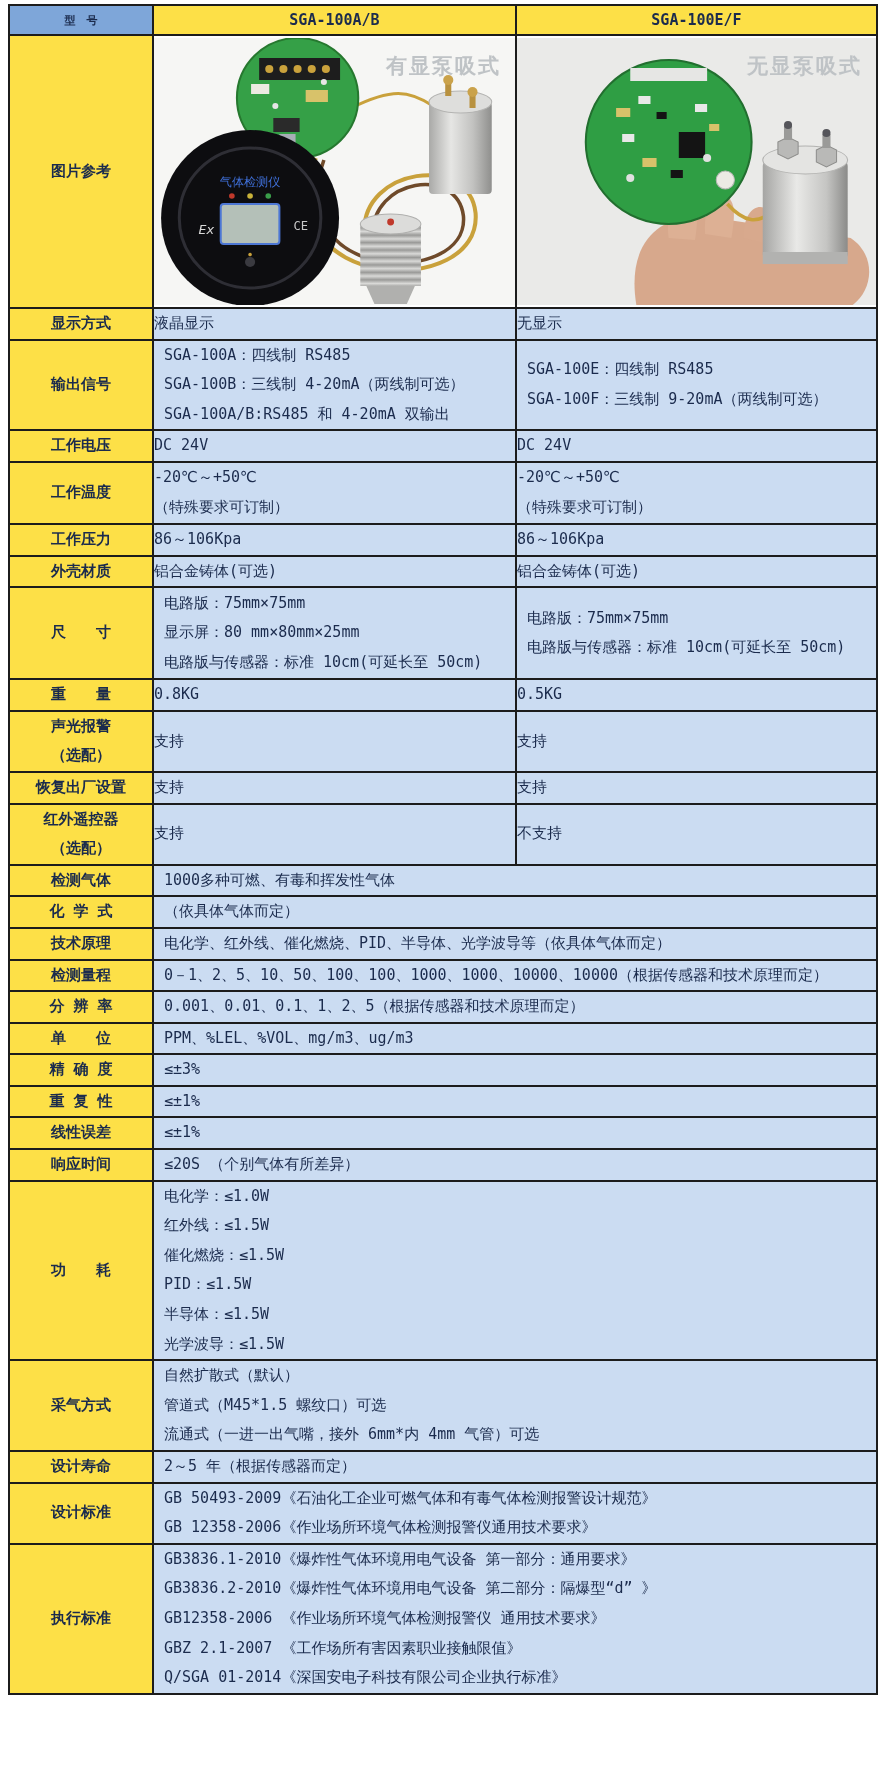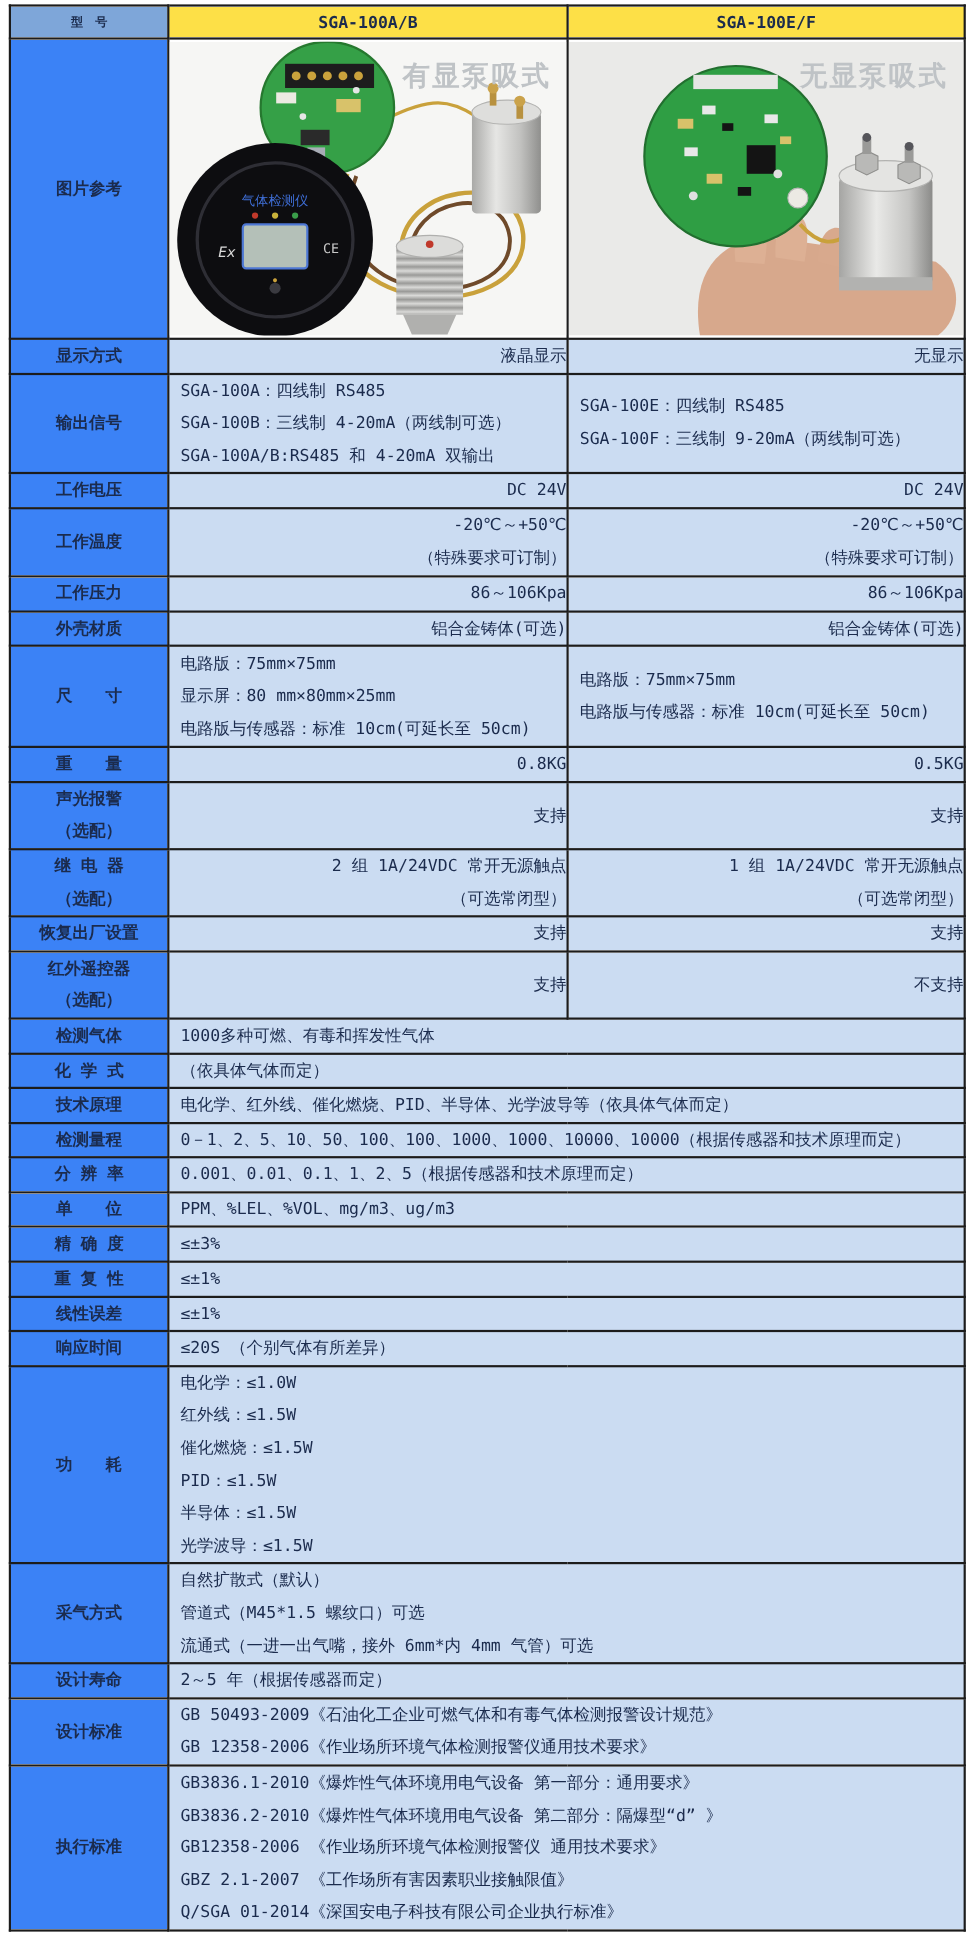--- a/index.html
+++ b/index.html
@@ -1,32 +1,32 @@
 <!DOCTYPE html>
 <html><head>
 <meta charset="utf-8">
 <style>
   html,body{margin:0;padding:0;background:#ffffff;}
   body{width:881px;height:1768px;overflow:hidden;
        font-family:"DejaVu Sans Mono","DejaVu Sans","Liberation Sans",sans-serif;}
   table.spec{border-collapse:collapse;margin:4px 0 0 8px;table-layout:fixed;width:868px;}
   table.spec td{border:2px solid #1c1c1c;vertical-align:middle;padding:0;
                 color:#1b2b4d;font-size:15px;overflow:hidden;}
-  td.lab{background:#3b82f6;text-align:center;font-weight:bold;color:#0e1d3a;}
+  td.lab{background:#fde047;text-align:center;font-weight:bold;color:#0e1d3a;}
   tr.hdr td.lab{background:#7EA6D9;font-size:11px;}
   td.hdrcell{background:#fde047;text-align:center;font-weight:bold;color:#10203f;font-size:16px;}
   td.val{background:#CBDCF2;}
-  td.val.center{text-align:right;padding-left:28px;}
+  td.val.center{text-align:left;}
   td.val.left{text-align:left;padding-left:10px;}
   td.val .line{line-height:29.6px;white-space:nowrap;}
   td.lab .line{line-height:29.6px;}
   td.imgcell{background:#ffffff;padding:3px;}
   .photo{position:relative;width:100%;height:267px;}
   .photo svg{display:block;width:100%;height:100%;}
-  .wm{position:absolute;top:14px;right:14px;font-size:25px;letter-spacing:2px;
+  .wm{position:absolute;top:14px;right:14px;font-size:21px;letter-spacing:2px;
       color:#bfc3c6;font-weight:bold;pointer-events:none;}
 </style>
 </head>
 <body>
 
 <table class="spec">
   <colgroup>
       <col style="width:144px">
       <col style="width:363px">
       <col style="width:361px">
@@ -271,34 +271,20 @@
           <div class="line">声光报警</div>
           <div class="line">（选配）</div>
         </td>
         <td class="val center">
           <div class="line">支持</div>
         </td>
         <td class="val center">
           <div class="line">支持</div>
         </td>
       </tr>
-  <tr style="height:57px">
-        <td class="lab">
-          <div class="line">继 电 器</div>
-          <div class="line">（选配）</div>
-        </td>
-        <td class="val center">
-          <div class="line">2 组 1A/24VDC 常开无源触点</div>
-          <div class="line">（可选常闭型）</div>
-        </td>
-        <td class="val center">
-          <div class="line">1 组 1A/24VDC 常开无源触点</div>
-          <div class="line">（可选常闭型）</div>
-        </td>
-      </tr>
   <tr style="height:28px">
         <td class="lab">
           <div class="line">恢复出厂设置</div>
         </td>
         <td class="val center">
           <div class="line">支持</div>
         </td>
         <td class="val center">
           <div class="line">支持</div>
         </td>

